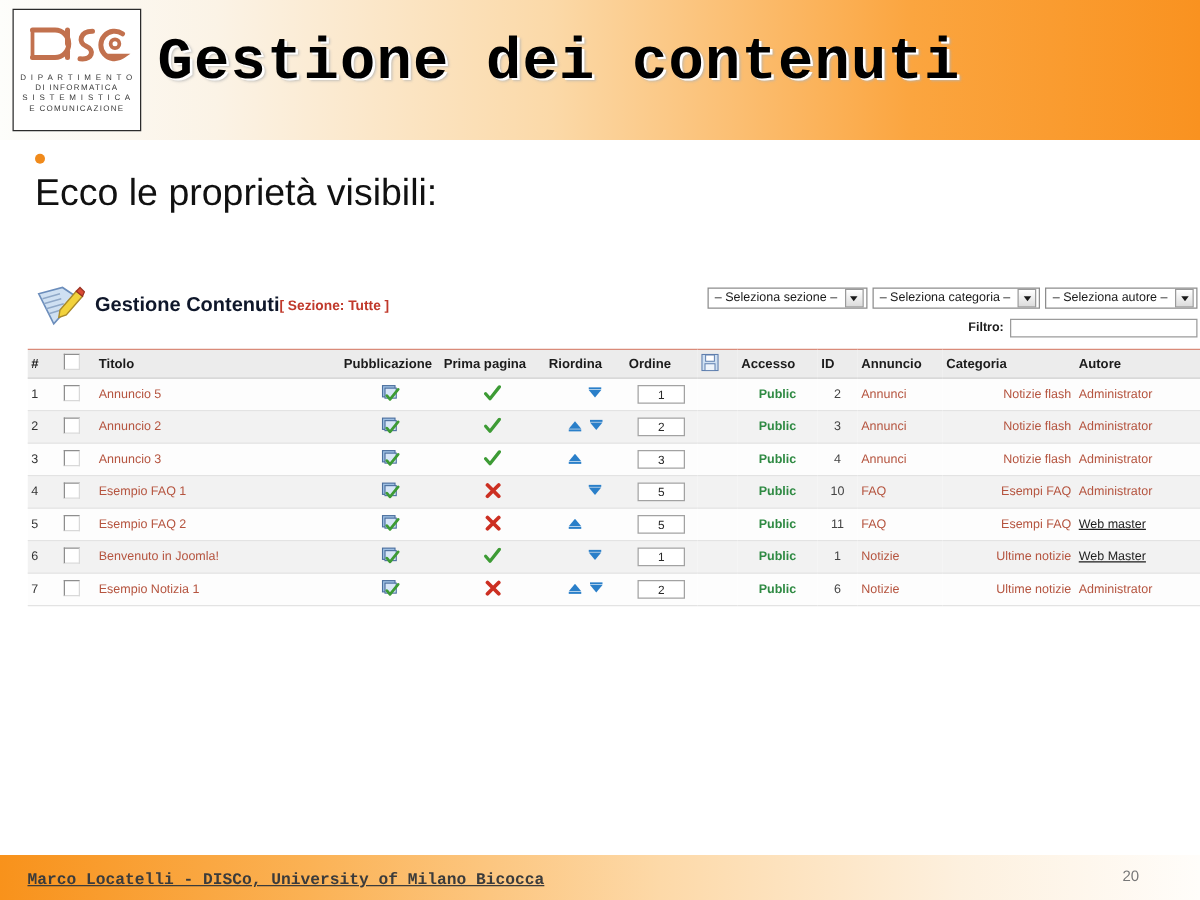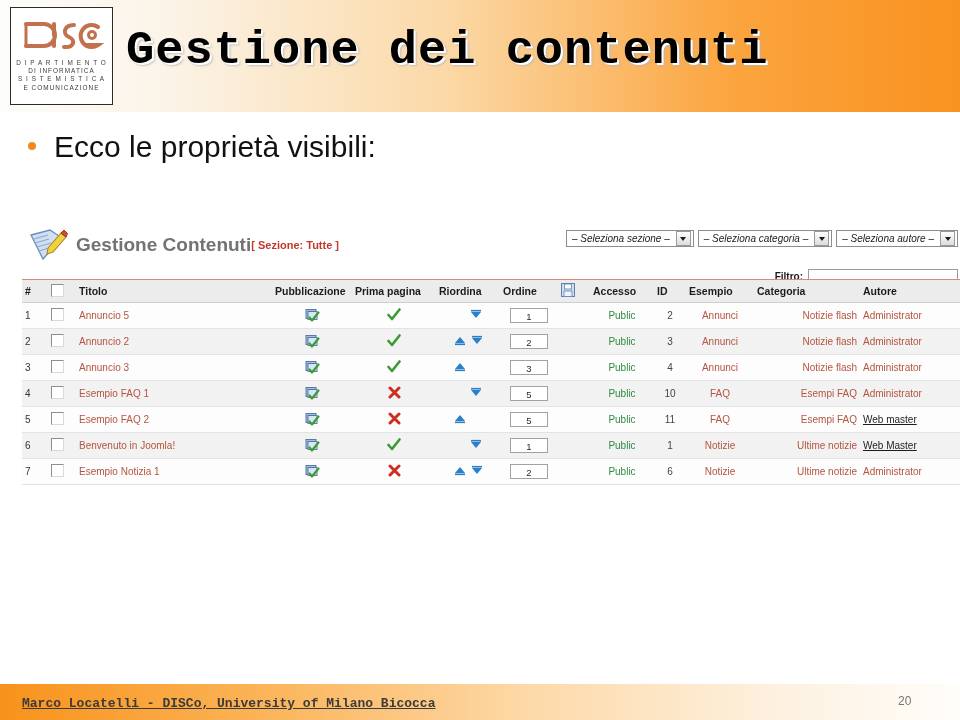--- a/index.html
+++ b/index.html
@@ -62,20 +62,21 @@
     text-shadow: 2px 2px 0 #ffffff, 3px 3px 2px rgba(180,180,180,0.75);
     white-space: nowrap;
   }
 
   
   .bullet-row {
     position: absolute;
     left: 28px; top: 130px;
     display: flex;
     align-items: baseline;
+    flex-direction: column;
   }
   .bullet-dot {
     width: 8px; height: 8px;
     border-radius: 50%;
     background: #f08a1b;
     margin-right: 18px;
     position: relative;
     top: -7px;
     flex: none;
   }
@@ -98,40 +99,39 @@
     position: absolute;
     left: 4px; top: 4px;
     display: flex;
     align-items: center;
   }
   .doc-icon { width: 42px; height: 38px; flex: none; }
   .shot-title {
     margin-left: 8px;
     font-family: "Liberation Sans", sans-serif;
     font-weight: bold;
-    font-size: 19px;
-    color: #737373;
+    font-size: 16px;
+    color: #0f172a;
     white-space: nowrap;
   }
   .shot-subtitle {
     margin-left: 0;
     font-family: "Liberation Sans", sans-serif;
     font-weight: bold;
     font-size: 11px;
     color: #c0392b;
     white-space: nowrap;
   }
 
   
   .filters {
     position: absolute;
     right: 2px; top: 8px;
     display: flex;
     gap: 4px;
-    font-style: italic;
   }
   .sel {
     display: flex;
     align-items: center;
     border: 1px solid #8d8d8d;
     background: #ffffff;
     height: 17px;
     padding: 0 2px 0 5px;
     box-sizing: border-box;
   }
@@ -152,21 +152,21 @@
   .sel-arrow i {
     display: block;
     width: 0; height: 0;
     border-left: 3.5px solid transparent;
     border-right: 3.5px solid transparent;
     border-top: 4px solid #1a1a1a;
   }
 
   .filtro-row {
     position: absolute;
-    right: 2px; top: 47px;
+    right: 2px; top: 33px;
     display: flex;
     align-items: center;
   }
   .filtro-label {
     font-family: "Liberation Sans", sans-serif;
     font-weight: bold;
     font-size: 10px;
     color: #1a1a1a;
     margin-right: 5px;
   }
@@ -212,27 +212,27 @@
   .c-num  { width: 20px; text-align: left; color:#333; }
   .c-chk  { width: 22px; }
   .c-titolo { width: 190px; }
   .c-pub  { width: 74px; text-align: center; margin-left: 39px; }
   .c-prima{ width: 78px; text-align: center; }
   .c-riord{ width: 58px; text-align: center; }
   .c-ord  { width: 52px; text-align: center; }
   .c-save { width: 26px; text-align: center; }
   .c-acc  { width: 58px; text-align: center; }
   .c-id   { width: 26px; text-align: center; }
-  .c-sez  { width: 62px; text-align: center; }
+  .c-sez  { width: 62px; text-align: left; }
   .c-cat  { width: 100px; text-align: right; }
   .c-aut  { width: 100px; text-align: left; }
 
   .link { color: #b5543f; }
   .link-dark { color: #1d1d1d; text-decoration: underline; }
-  .acc-public { color: #2f8a43; font-weight: normal; }
+  .acc-public { color: #2f8a43; font-weight: bold; }
   .id-val { color: #444; }
 
   .chkbox {
     width: 11px; height: 11px;
     border: 1px solid #8e8e8e;
     border-right-color: #d9d9d9;
     border-bottom-color: #d9d9d9;
     background: #ffffff;
     display: inline-block;
   }
@@ -357,21 +357,21 @@
         <th class="c-ord">Ordine</th>
         <th class="c-save">
           <svg width="14" height="14" viewBox="0 0 14 14">
             <rect x="0.5" y="0.5" width="13" height="13" fill="#cfe0f2" stroke="#5f7fae"></rect>
             <rect x="3.5" y="1" width="7" height="5" fill="#ffffff" stroke="#5f7fae" stroke-width="0.8"></rect>
             <rect x="3" y="8" width="8" height="5.5" fill="#eef4fb" stroke="#5f7fae" stroke-width="0.8"></rect>
           </svg>
         </th>
         <th class="c-acc">Accesso</th>
         <th class="c-id">ID</th>
-        <th class="c-sez">Esempio</th>
+        <th class="c-sez">Annuncio</th>
         <th class="c-cat">Categoria</th>
         <th class="c-aut">Autore</th>
 
       </tr>
     </thead>
     <tbody>
         <tr class="norm">
           <td class="c-num">1</td>
           <td class="c-chk"><span class="chkbox"></span></td>
           <td class="c-titolo"><a class="link" style="text-decoration:none">Annuncio 5</a></td>

